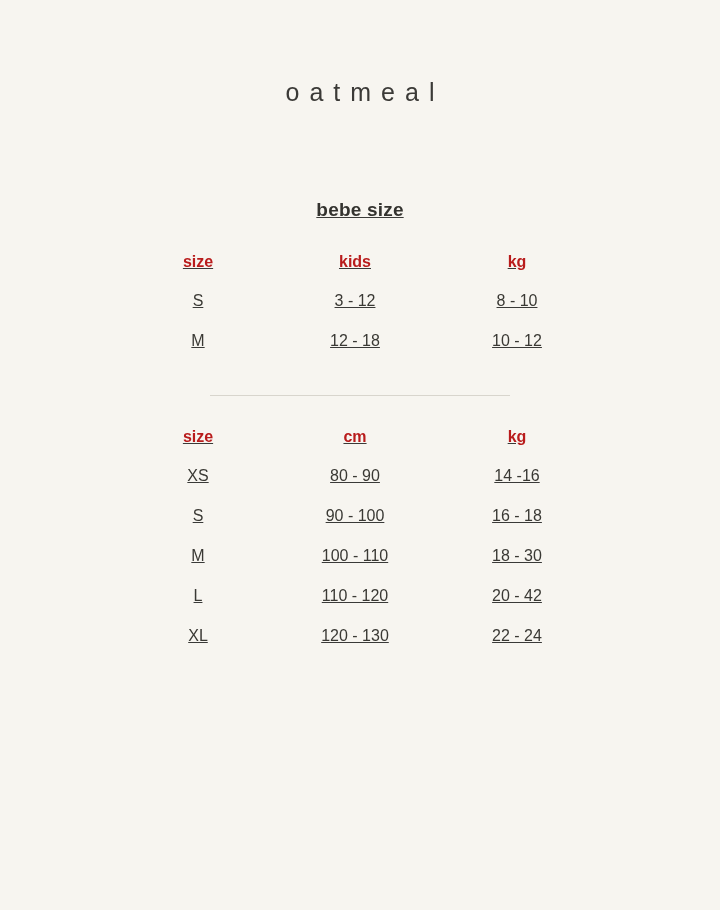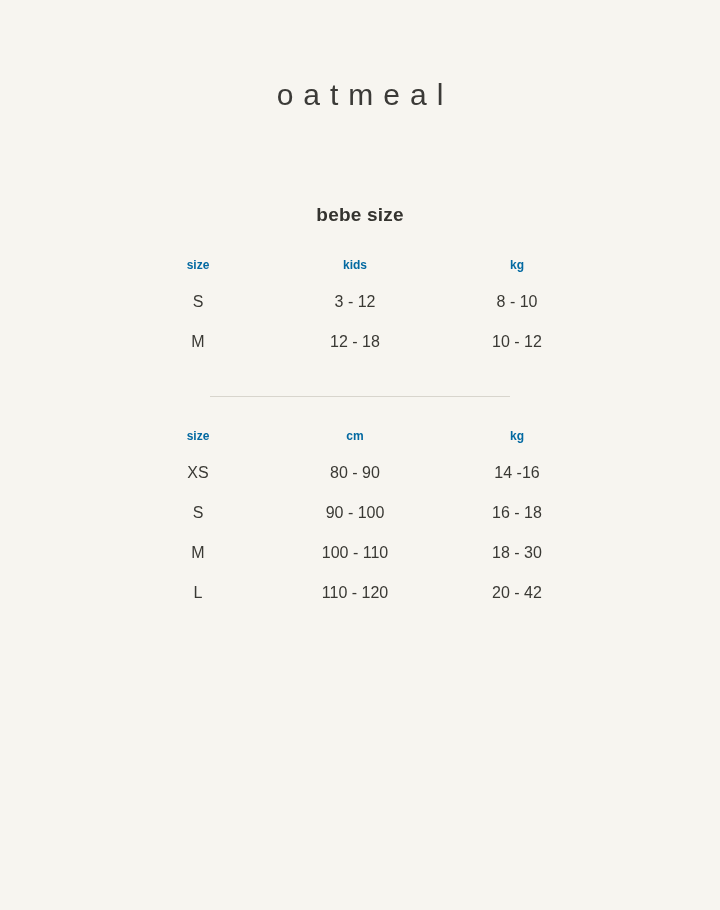--- a/index.html
+++ b/index.html
@@ -18,29 +18,30 @@
     position: relative;
     width: 720px;
     height: 910px;
     box-sizing: border-box;
     background: #f7f5f0;
   }
 
   .brand {
     text-align: center;
     margin-top: 78px;
-    font-size: 30px;
+    font-size: 25px;
     letter-spacing: 10px;
     color: #3b3a37;
     font-weight: 400;
     text-indent: 10px;
   }
 
   .section {
     margin-top: 0;
+    text-decoration: underline;
   }
 
   .section-title {
     text-align: center;
     font-size: 19px;
     font-weight: 700;
     color: #34332f;
     letter-spacing: 0.2px;
   }
 
@@ -53,25 +54,25 @@
     margin: 0 auto;
     table-layout: fixed;
   }
   table.size-table th,
   table.size-table td {
     text-align: center;
     color: #3a3934;
     font-weight: 400;
   }
   table.size-table th {
-    font-size: 12px;
+    font-size: 16px;
     font-weight: 700;
     padding-top: 32px;
     padding-bottom: 10px;
-    color: #0369a1;
+    color: #b91c1c;
   }
   table.size-table td {
     font-size: 16px;
     padding-top: 11px;
     padding-bottom: 11px;
   }
   .col-size { width: 110px; }
   .col-mid  { width: 200px; }
   .col-kg   { width: 120px; }
 
@@ -152,19 +153,24 @@
         <tr>
           <td>M</td>
           <td>100 - 110</td>
           <td>18 - 30</td>
         </tr>
         <tr>
           <td>L</td>
           <td>110 - 120</td>
           <td>20 - 42</td>
         </tr>
+        <tr>
+          <td>XL</td>
+          <td>120 - 130</td>
+          <td>22 - 24</td>
+        </tr>
       </tbody>
     </table>
   </div>
 
   <div class="footnote">※ 체형에 따라 개인차가 있을 수 있으니 추천 사이즈표는 참고용으로 부탁드립니다. ※</div>
 
 </div>
 
 </body></html>

